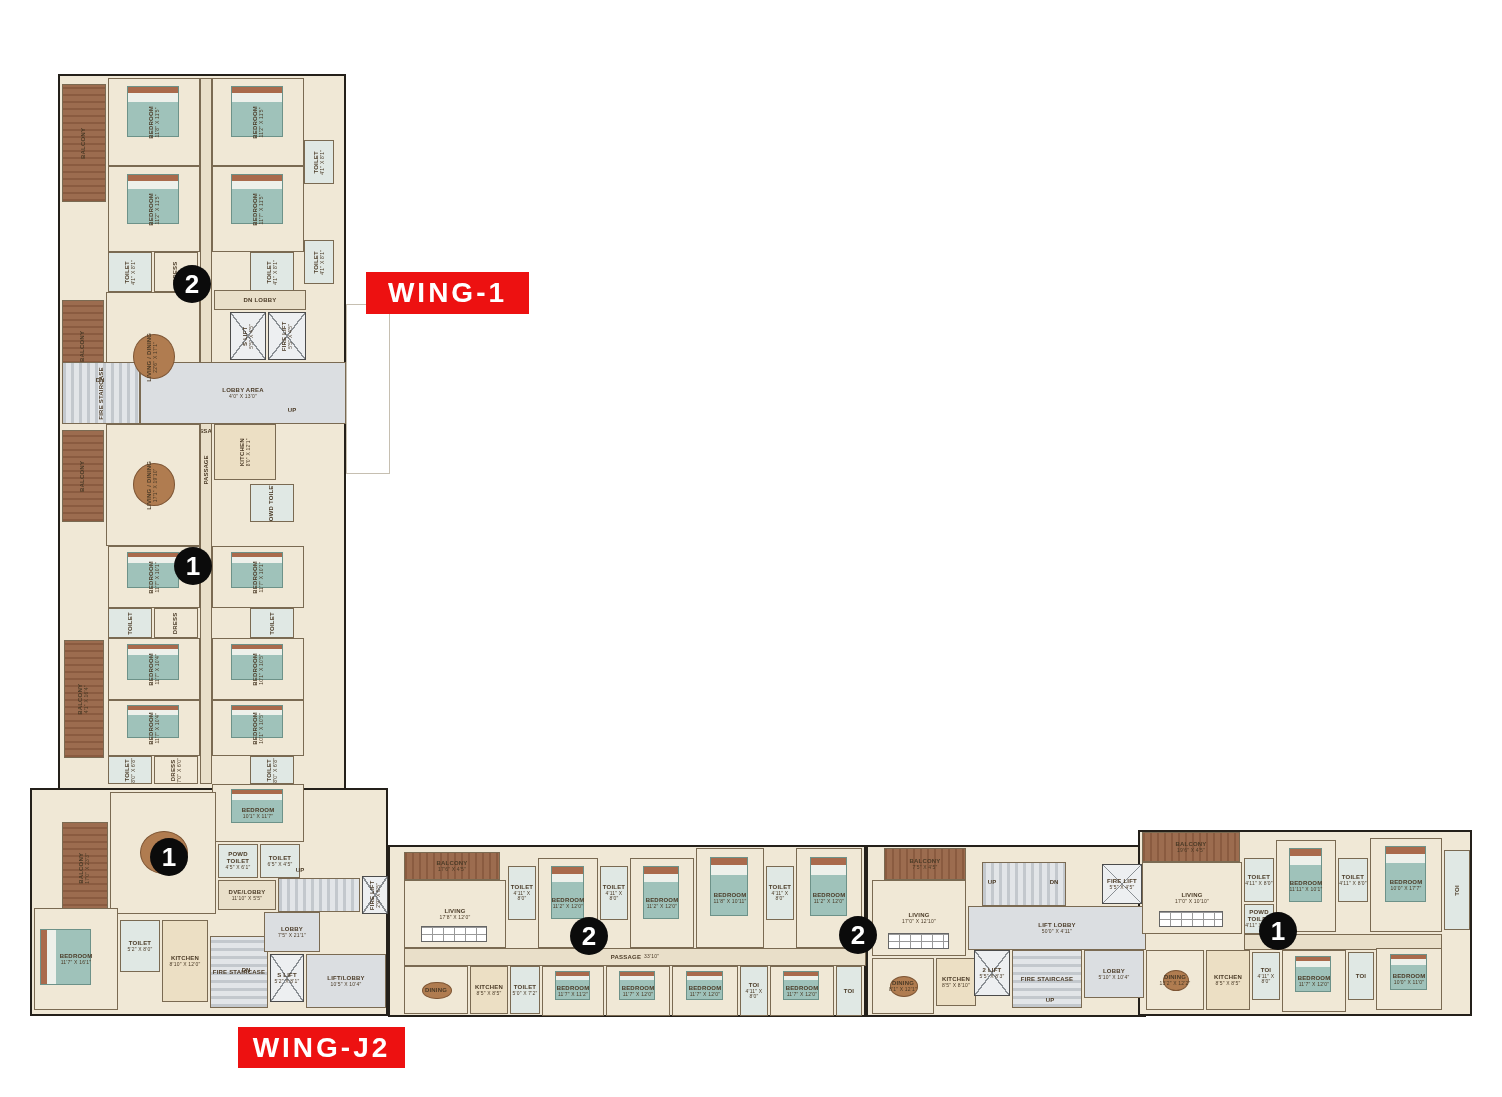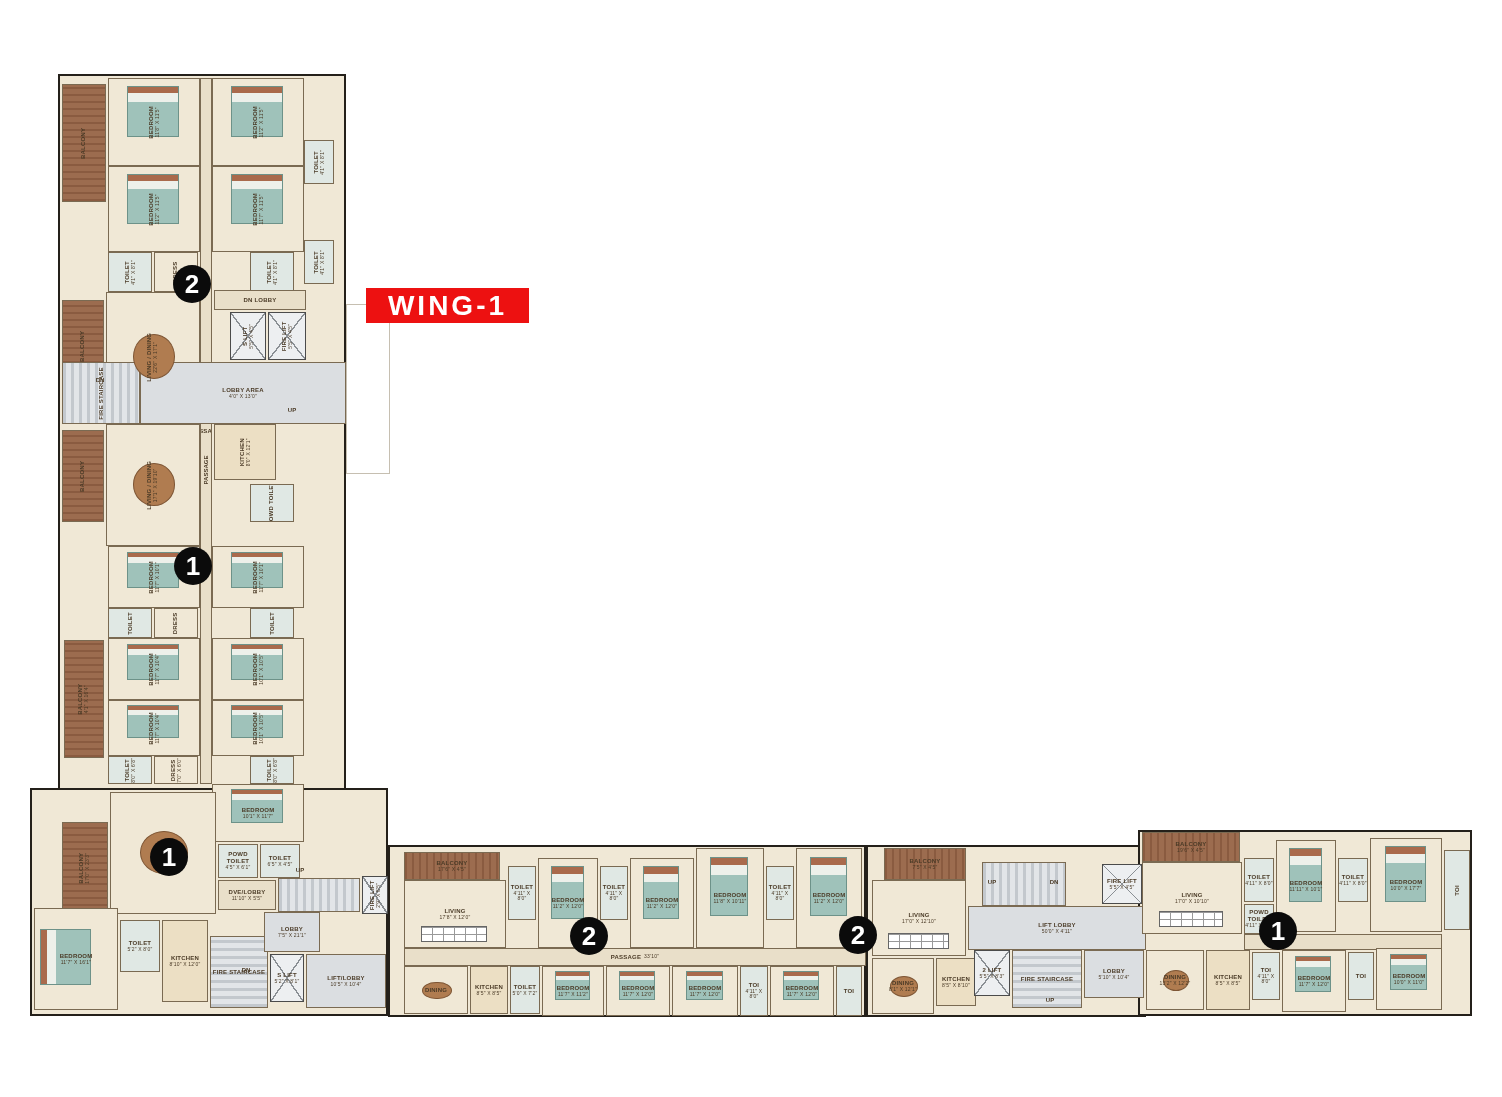--- a/index.html
+++ b/index.html
@@ -54,21 +54,22 @@
 </style>
 </head>
 <body>
 
 <div id="plan">
   <div class="shell" style="left: 58px; top: 74px; width: 288px; height: 716px;"></div>
     <div class="shell" style="left: 30px; top: 788px; width: 358px; height: 228px;"></div>
     <div class="shell" style="left: 388px; top: 845px; width: 478px; height: 172px;"></div>
     <div class="shell" style="left: 866px; top: 845px; width: 280px; height: 172px;"></div>
     <div class="shell" style="left: 1138px; top: 830px; width: 334px; height: 186px;"></div>
-    <div class="wingtag" id="wing0" style="left: 366px; top: 288px; width: 163px; height: 35px; text-align: center;">WING-1</div>
+    <div class="wingtag" id="wing0" style="left: 366px; top: 272px; width: 163px; height: 42px; text-align: center;">WING-1</div>
+  <div class="wingtag" id="wing1" style="left: 238px; top: 1027px; width: 167px; height: 41px;">WING-J2</div>
 <div class="ghost" style="left: 346px; top: 304px; width: 44px; height: 170px;"></div>
     <div class="room t-floor2" style="left: 200px; top: 78px; width: 12px; height: 706px;">
       <span class="lbl">PASSAGE</span>
     </div>
     <div class="room t-balcv" style="left: 62px; top: 84px; width: 44px; height: 118px;">
       <span class="lbl vert">BALCONY</span>
     </div>
     <div class="room t-floor" style="left: 108px; top: 78px; width: 92px; height: 88px;">
       <div class="bed"></div>
       <span class="lbl vert">BEDROOM<span class="dims">11'8" X 11'5"</span></span>

